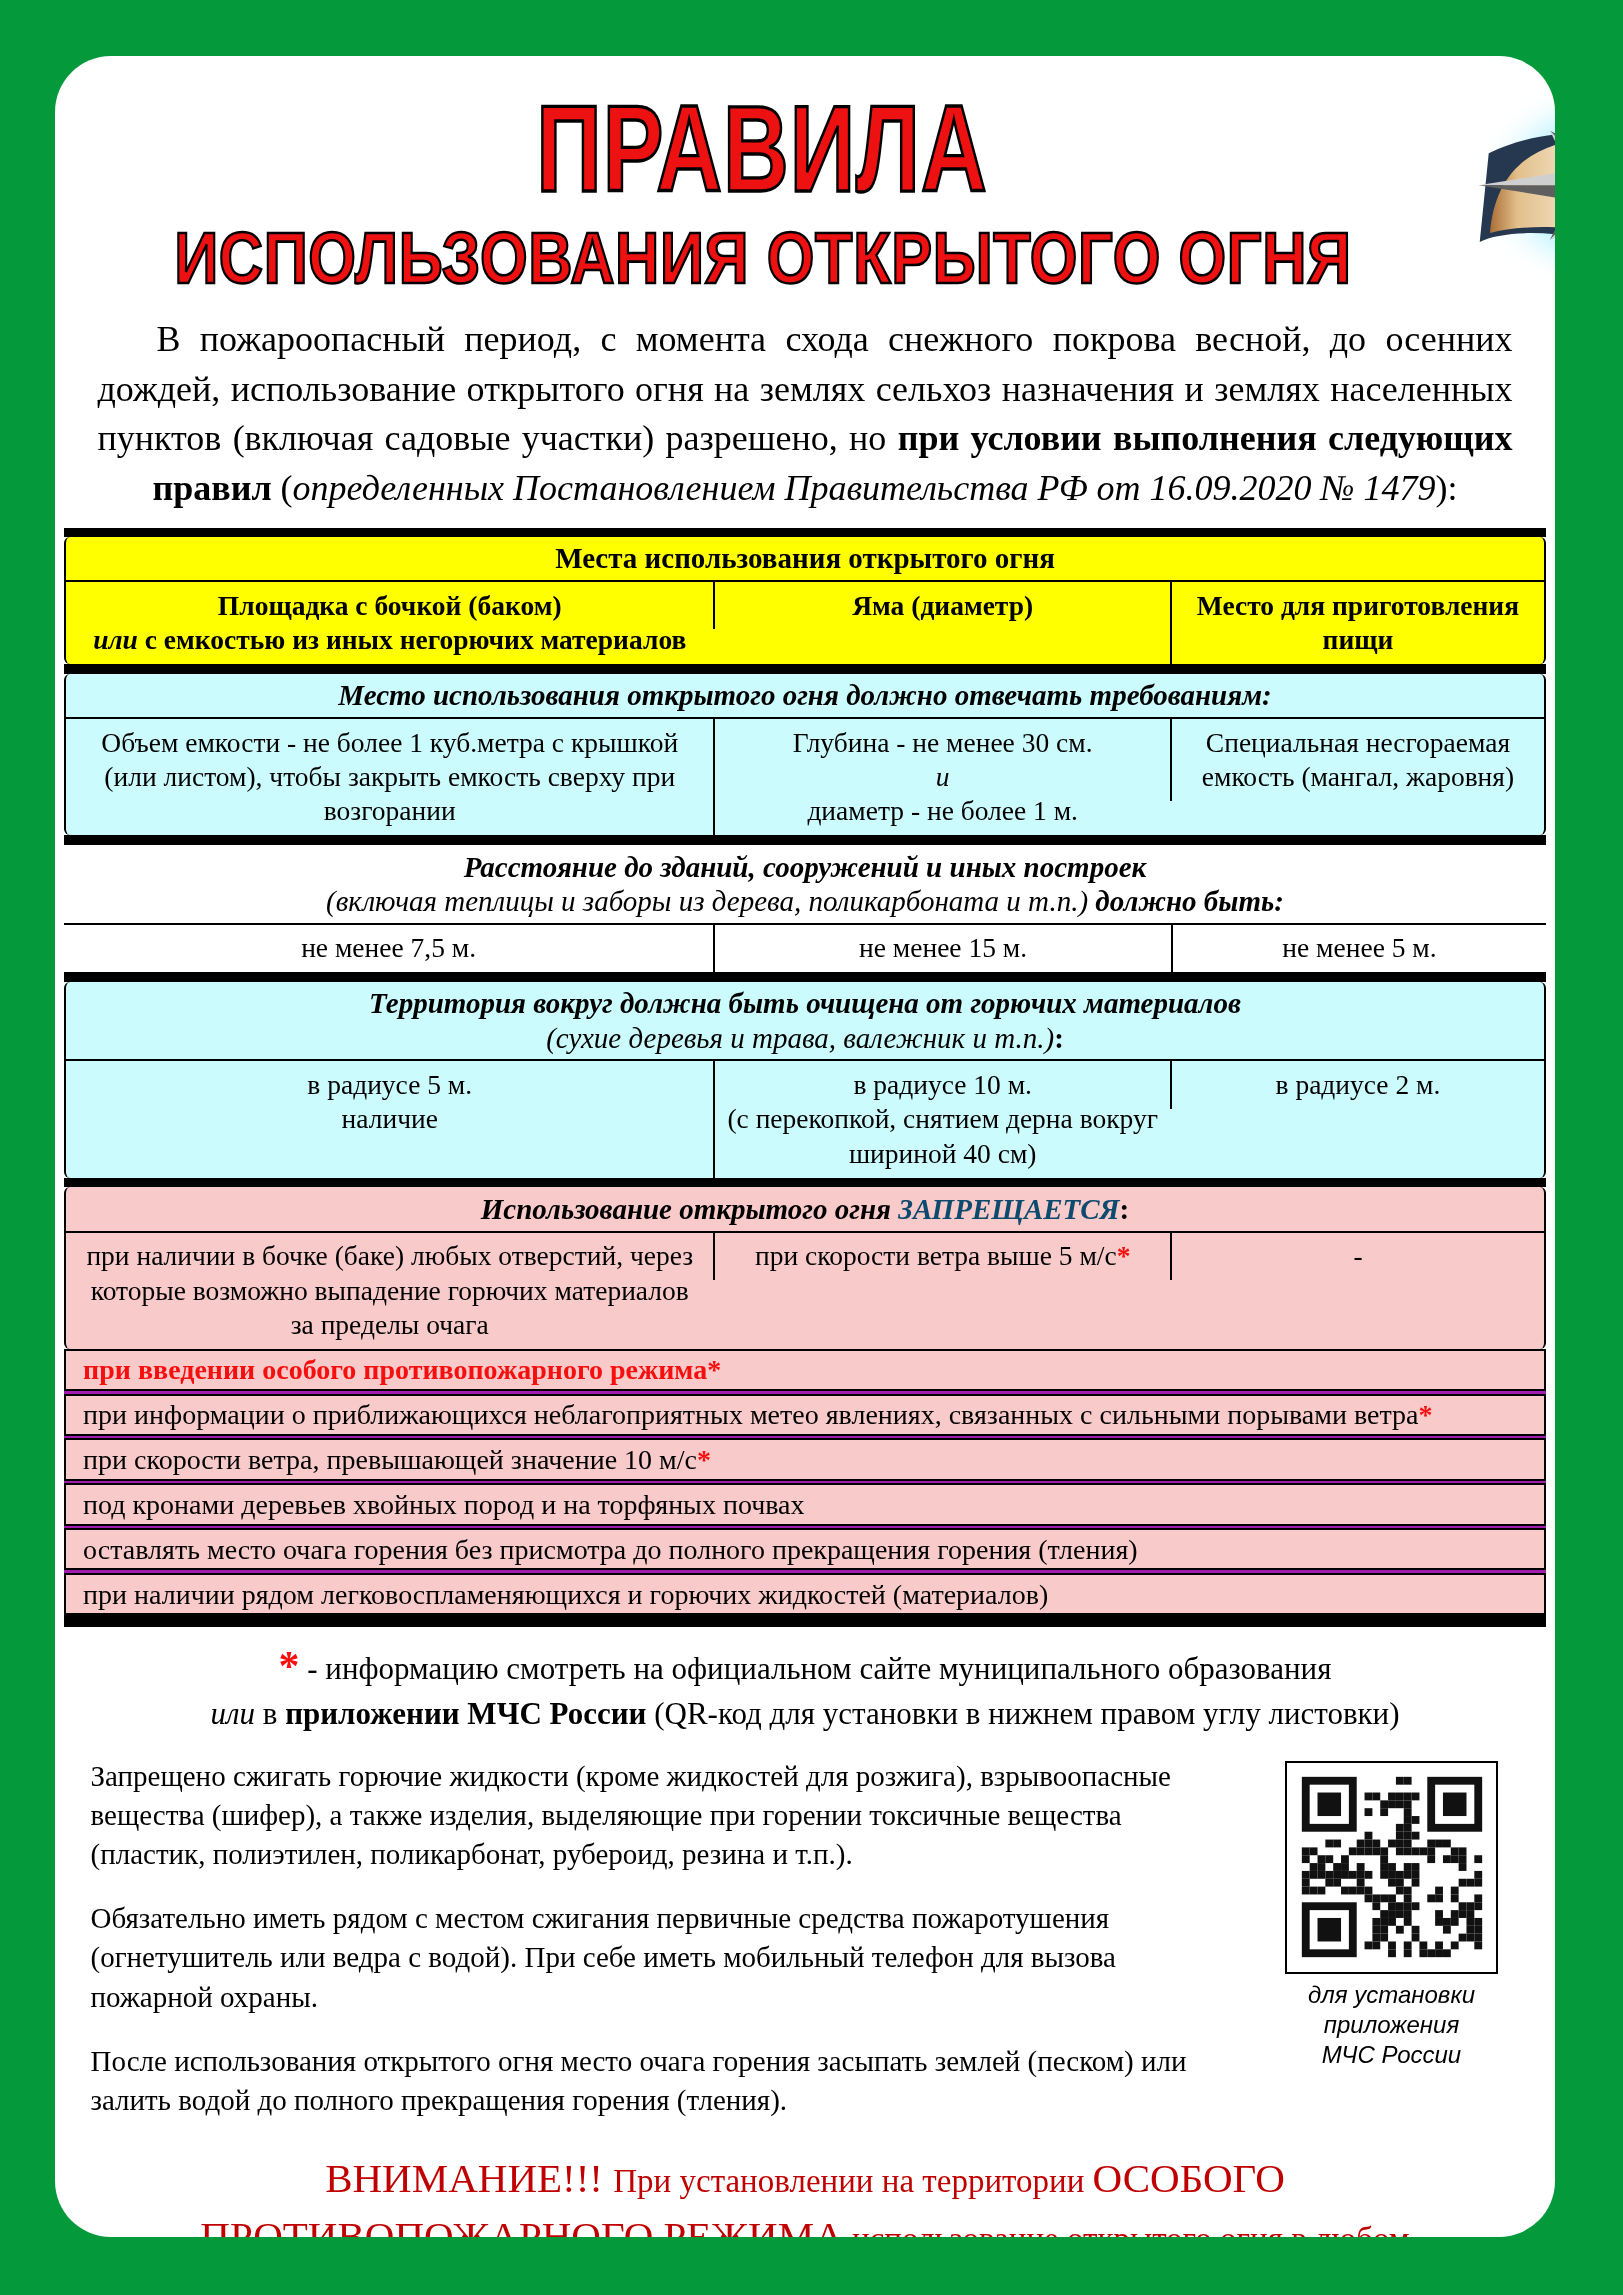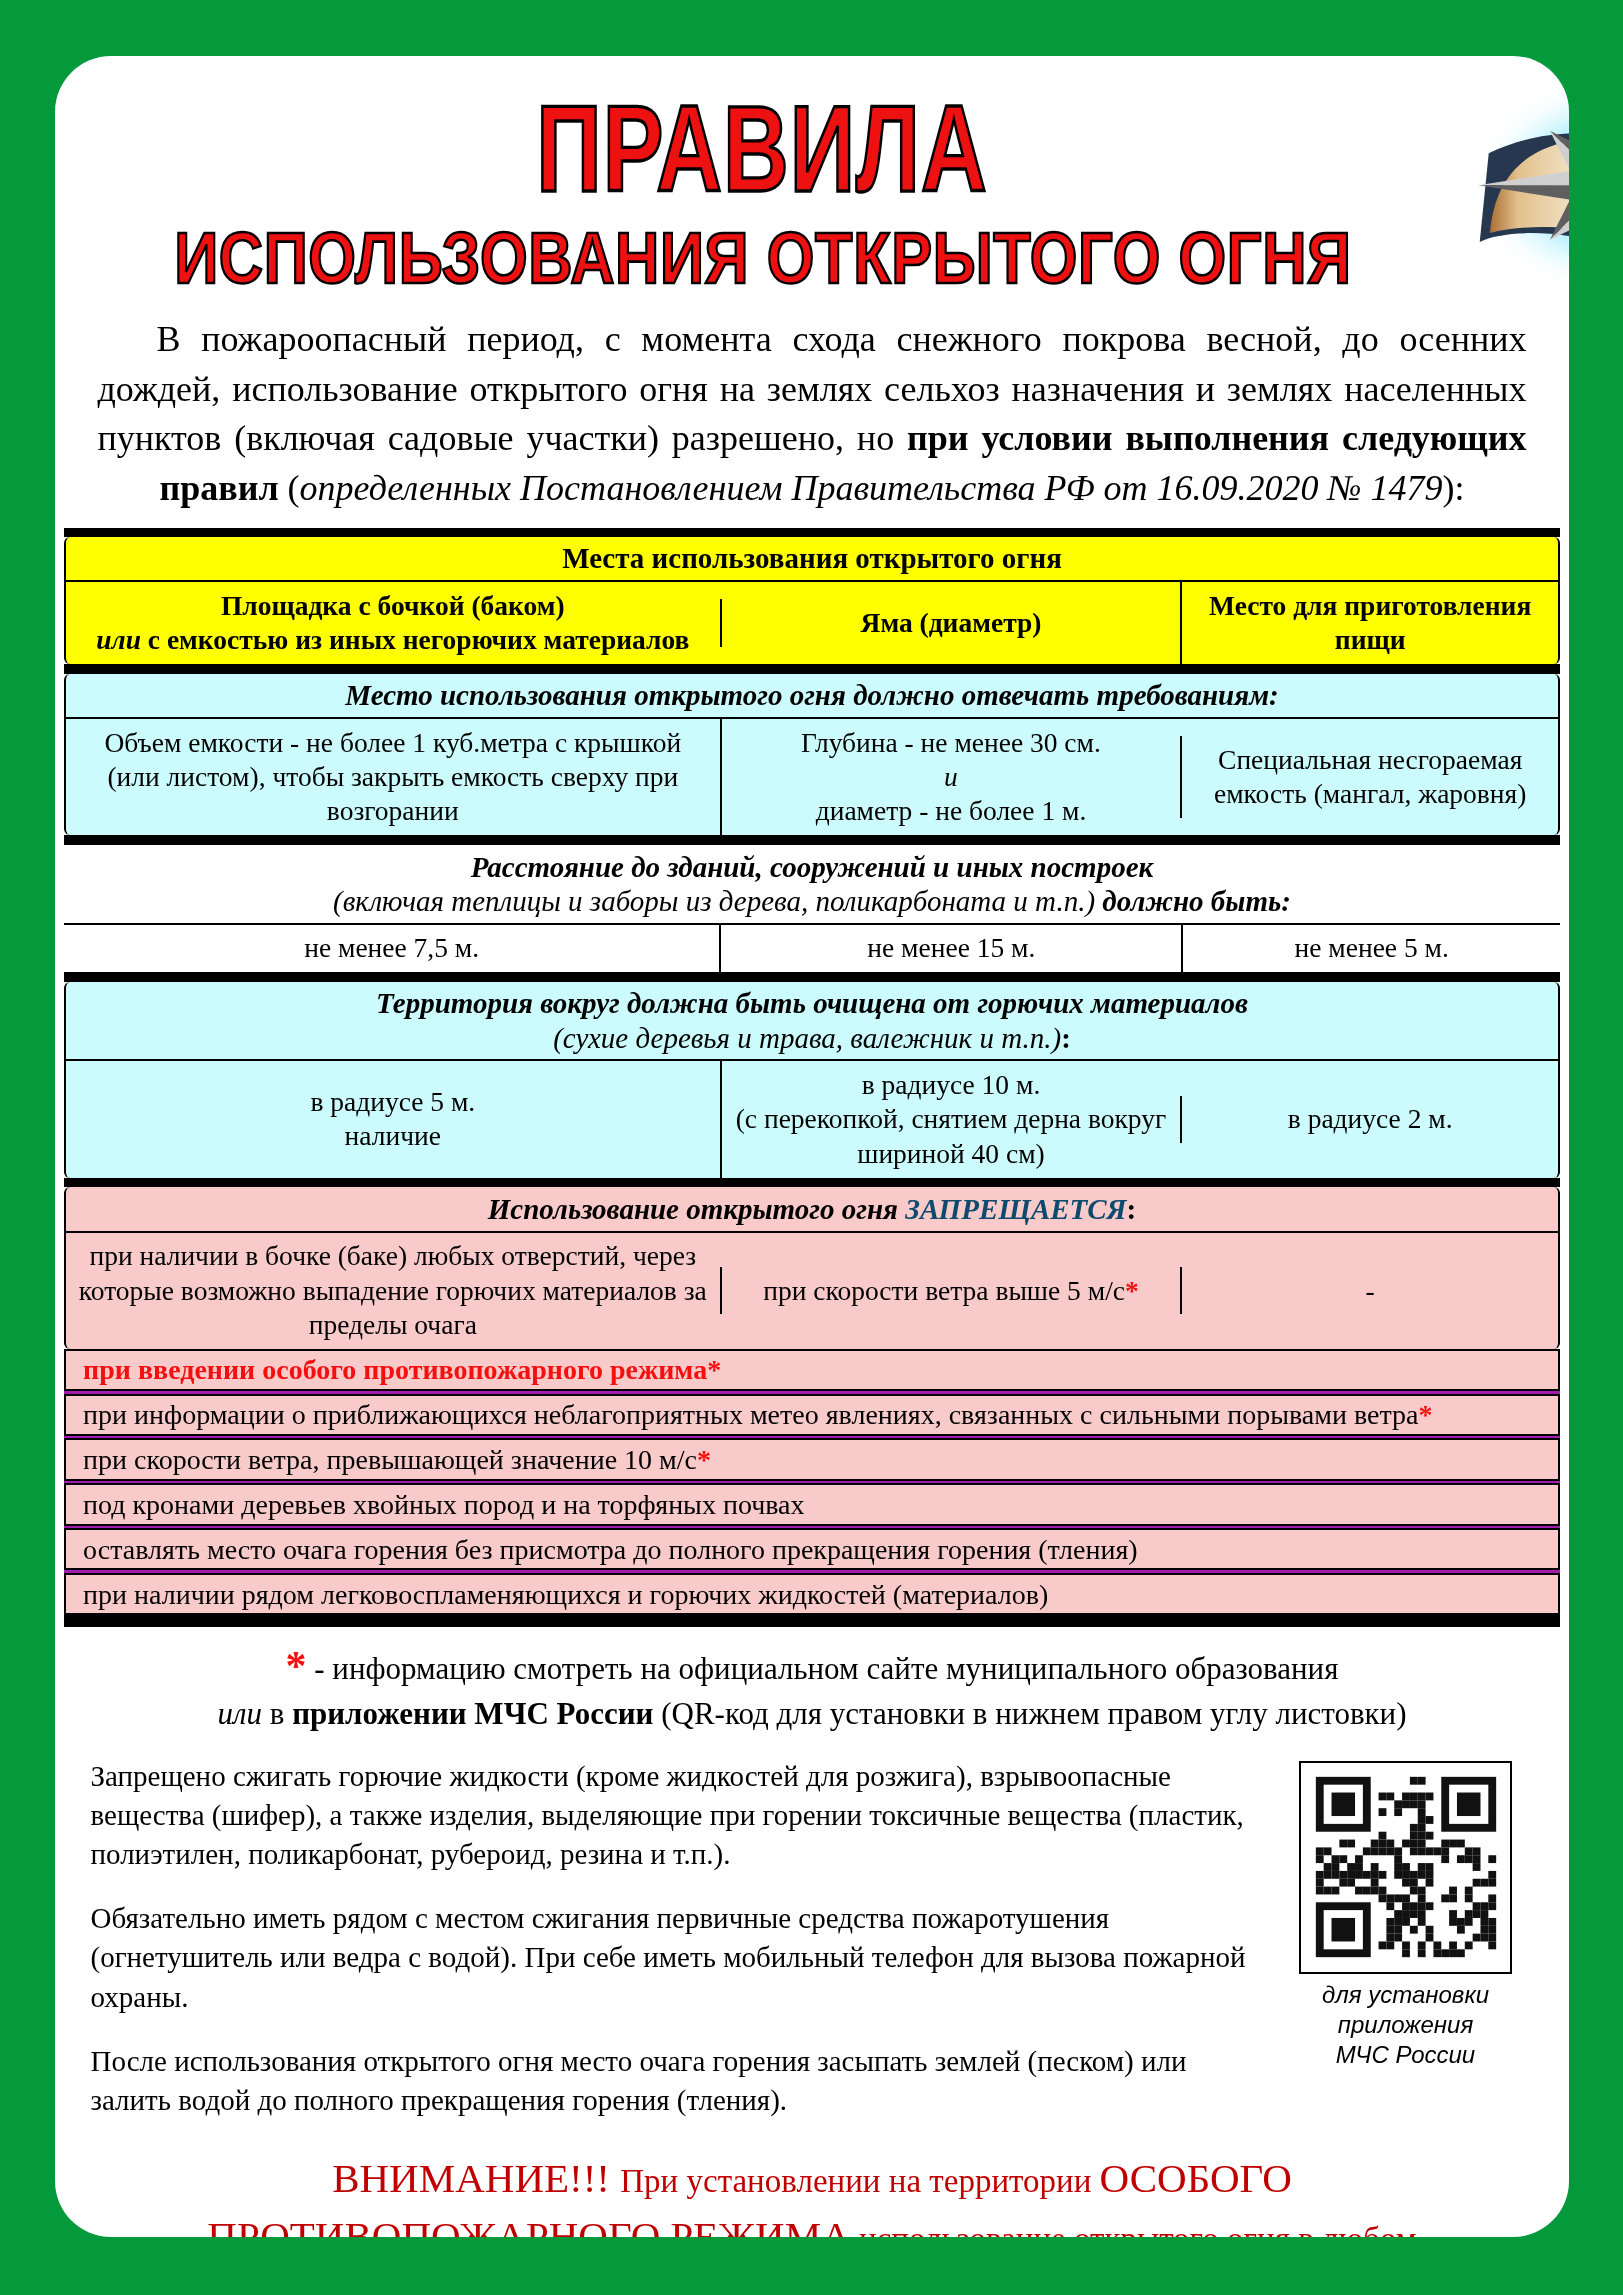--- a/index.html
+++ b/index.html
@@ -1,17 +1,17 @@
 <!DOCTYPE html>
 <html style="font-size:10.5px"><head>
 <meta charset="utf-8">
 <style>
   html,body{margin:0;padding:0;}
   body{width:1624px;height:2295px;font-family:"Liberation Serif",serif;color:#000;}
-  .frame{width:1624px;height:2295px;background:#049A3C;box-sizing:border-box;padding:56px 55px 59px 55px;}
+  .frame{width:1624px;height:2295px;background:#049A3C;box-sizing:border-box;padding:56px 69px 59px 55px;}
   .sheet{background:#fff;border-radius:56px;height:2181px;box-sizing:border-box;padding:0 6.5px;overflow:hidden;position:relative;}
 
   
   .header{display:flex;align-items:flex-start;}
   .titles{flex:1;text-align:center;padding-top:27.5px;white-space:nowrap;}
   .title1{font-family:"Liberation Sans",sans-serif;font-weight:bold;font-size:123px;line-height:1.05;
           color:#EE1111;-webkit-text-stroke:3.3px #000;letter-spacing:1.3px;
           display:inline-block;transform:scaleX(.74);transform-origin:center;}
   .title1-wrap{text-align:center;}
   .title2{font-family:"Liberation Sans",sans-serif;font-weight:bold;font-size:73px;line-height:1.1;
@@ -24,21 +24,21 @@
 
   
   .tbl{margin:14.4px 2.6px 0 2.6px;}
   .hbar{height:9.8px;background:#000;}
   .sec{border-left:2px solid #000;border-right:2px solid #000;border-radius:6px;}
   .sec.white{border-left:none;border-right:none;}
   .yellow{background:#FFFF00;}
   .cyan{background:#CCFBFD;}
   .pinkbg{background:#F8CACA;}
   .sec-head{text-align:center;padding:4.6px 6.5px;font-size:29px;line-height:1.18;}
-  .cols{display:flex;border-top:2px solid #000;align-items:center;}
+  .cols{display:flex;border-top:2px solid #000;align-items:flex-start;}
   .cell{box-sizing:border-box;padding:6.5px 11.8px;display:flex;flex-direction:column;justify-content:center;text-align:center;
         font-size:27.5px;line-height:1.25;}
   .c1{width:43.8%;}
   .c2{width:30.9%;border-left:2px solid #000;}
   .c3{flex:1;border-left:2px solid #000;}
   .b{font-weight:bold;}
   .i{font-style:italic;}
   .bi{font-weight:bold;font-style:italic;}
   .red{color:#0c4a6e;}
   .ast{color:#F50F0F;font-weight:bold;}

